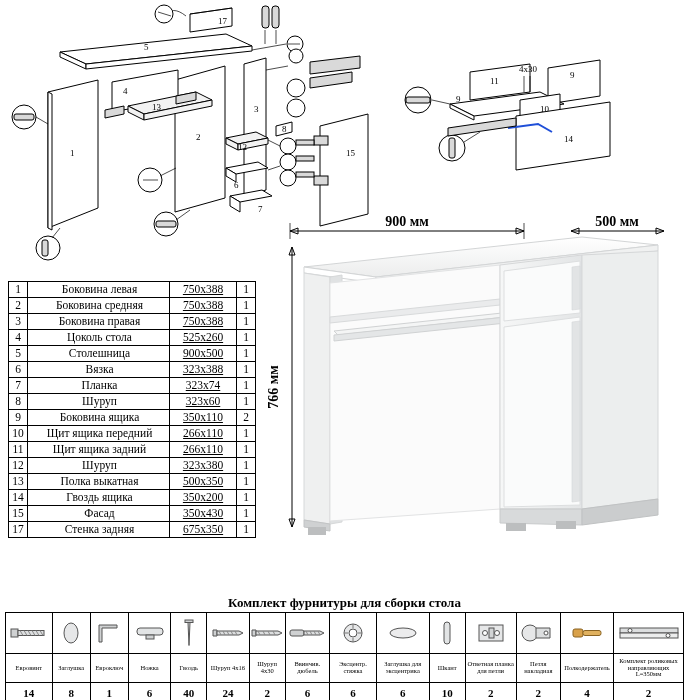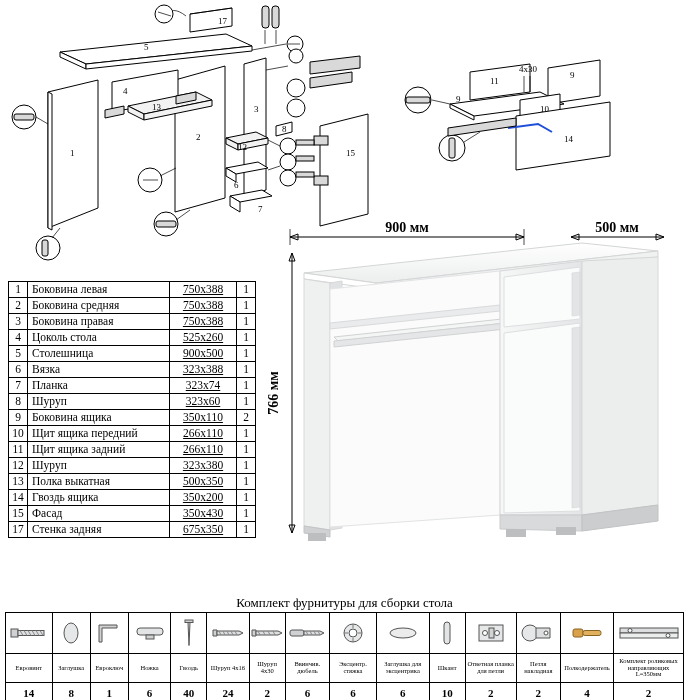--- a/index.html
+++ b/index.html
@@ -32,31 +32,31 @@
     font-size:11.5px;
   }
   .parts td{
     border:1px solid #000;
     padding:0 2px;
     height:15px;
     line-height:15px;
     white-space:nowrap;
   }
   .parts td.idx{width:14px;text-align:center;}
-  .parts td.nm{text-align:left;padding-left:4px;}
+  .parts td.nm{text-align:center;padding-left:4px;}
   .parts td.dim{width:62px;text-align:center;text-decoration:underline;}
   .parts td.qt{width:14px;text-align:center;}
 
   
-  .desk-area{position:absolute;left:256px;top:215px;width:433px;height:365px;}
+  .desk-area{position:absolute;left:256px;top:209px;width:433px;height:365px;}
 
   
   .kit-title{
     position:absolute;left:0;top:595px;width:689px;text-align:center;
-    font-size:13px;font-weight:normal;
+    font-size:13px;font-weight:bold;
   }
   .kit{
     position:absolute;left:5px;top:612px;width:679px;
     border-collapse:collapse;font-size:6.5px;table-layout:fixed;
   }
   .kit td{border:1px solid #000;text-align:center;vertical-align:middle;}
   .kit tr.icons td{height:40px;padding:0;}
   .kit tr.names td{height:26px;line-height:1.05;padding:1px;}
   .kit tr.counts td{height:17px;font-size:11px;font-weight:bold;font-family:"Liberation Serif",serif;}
 </style>

